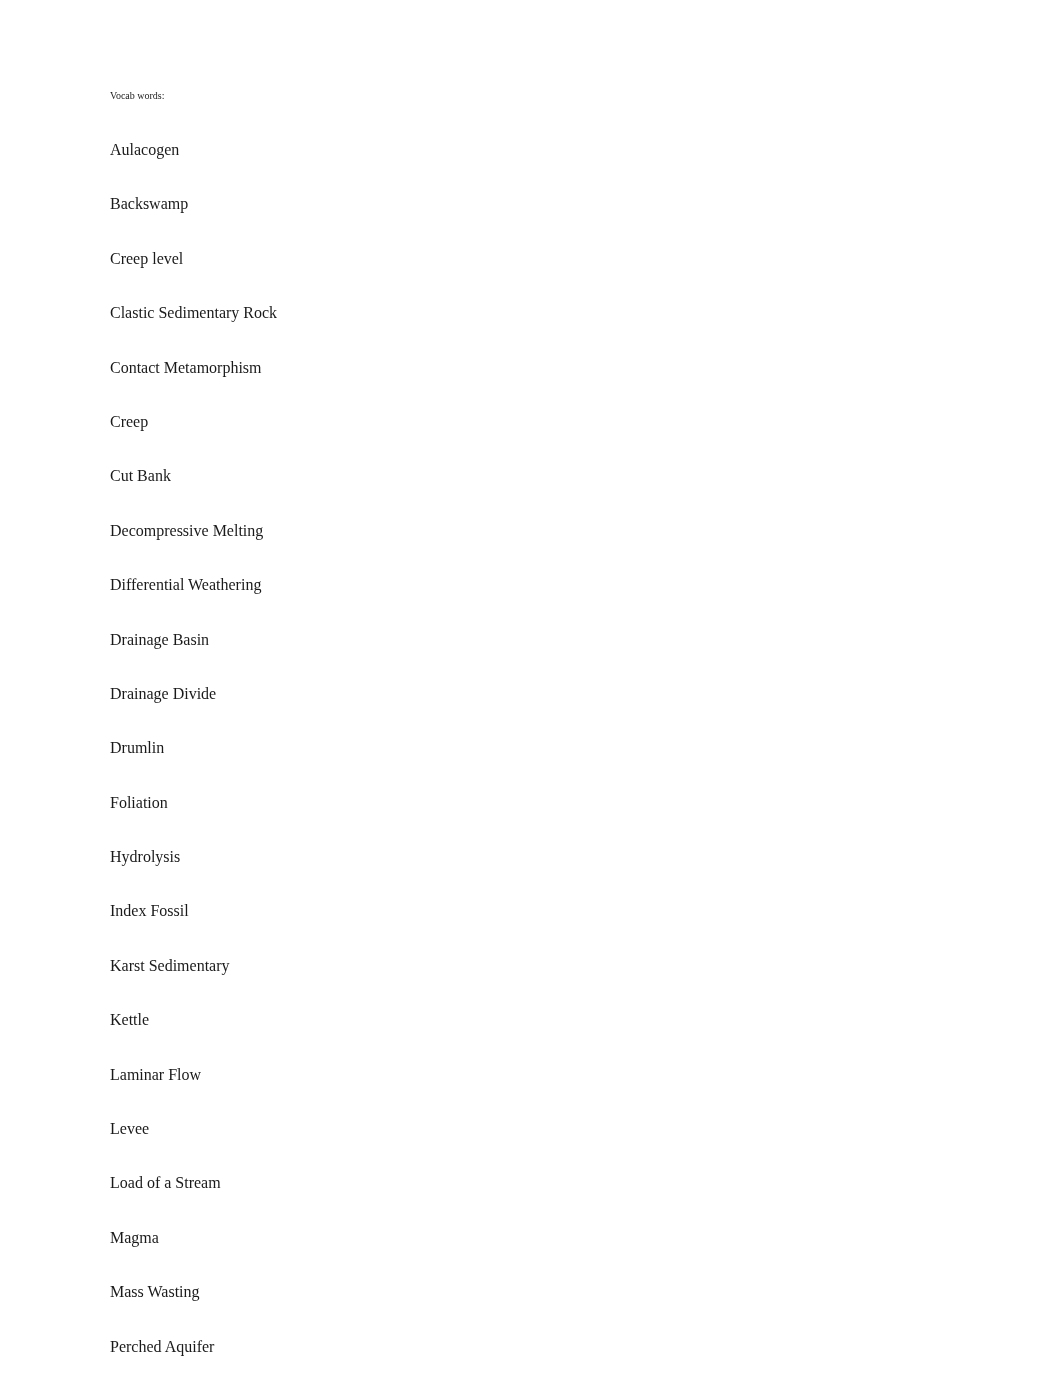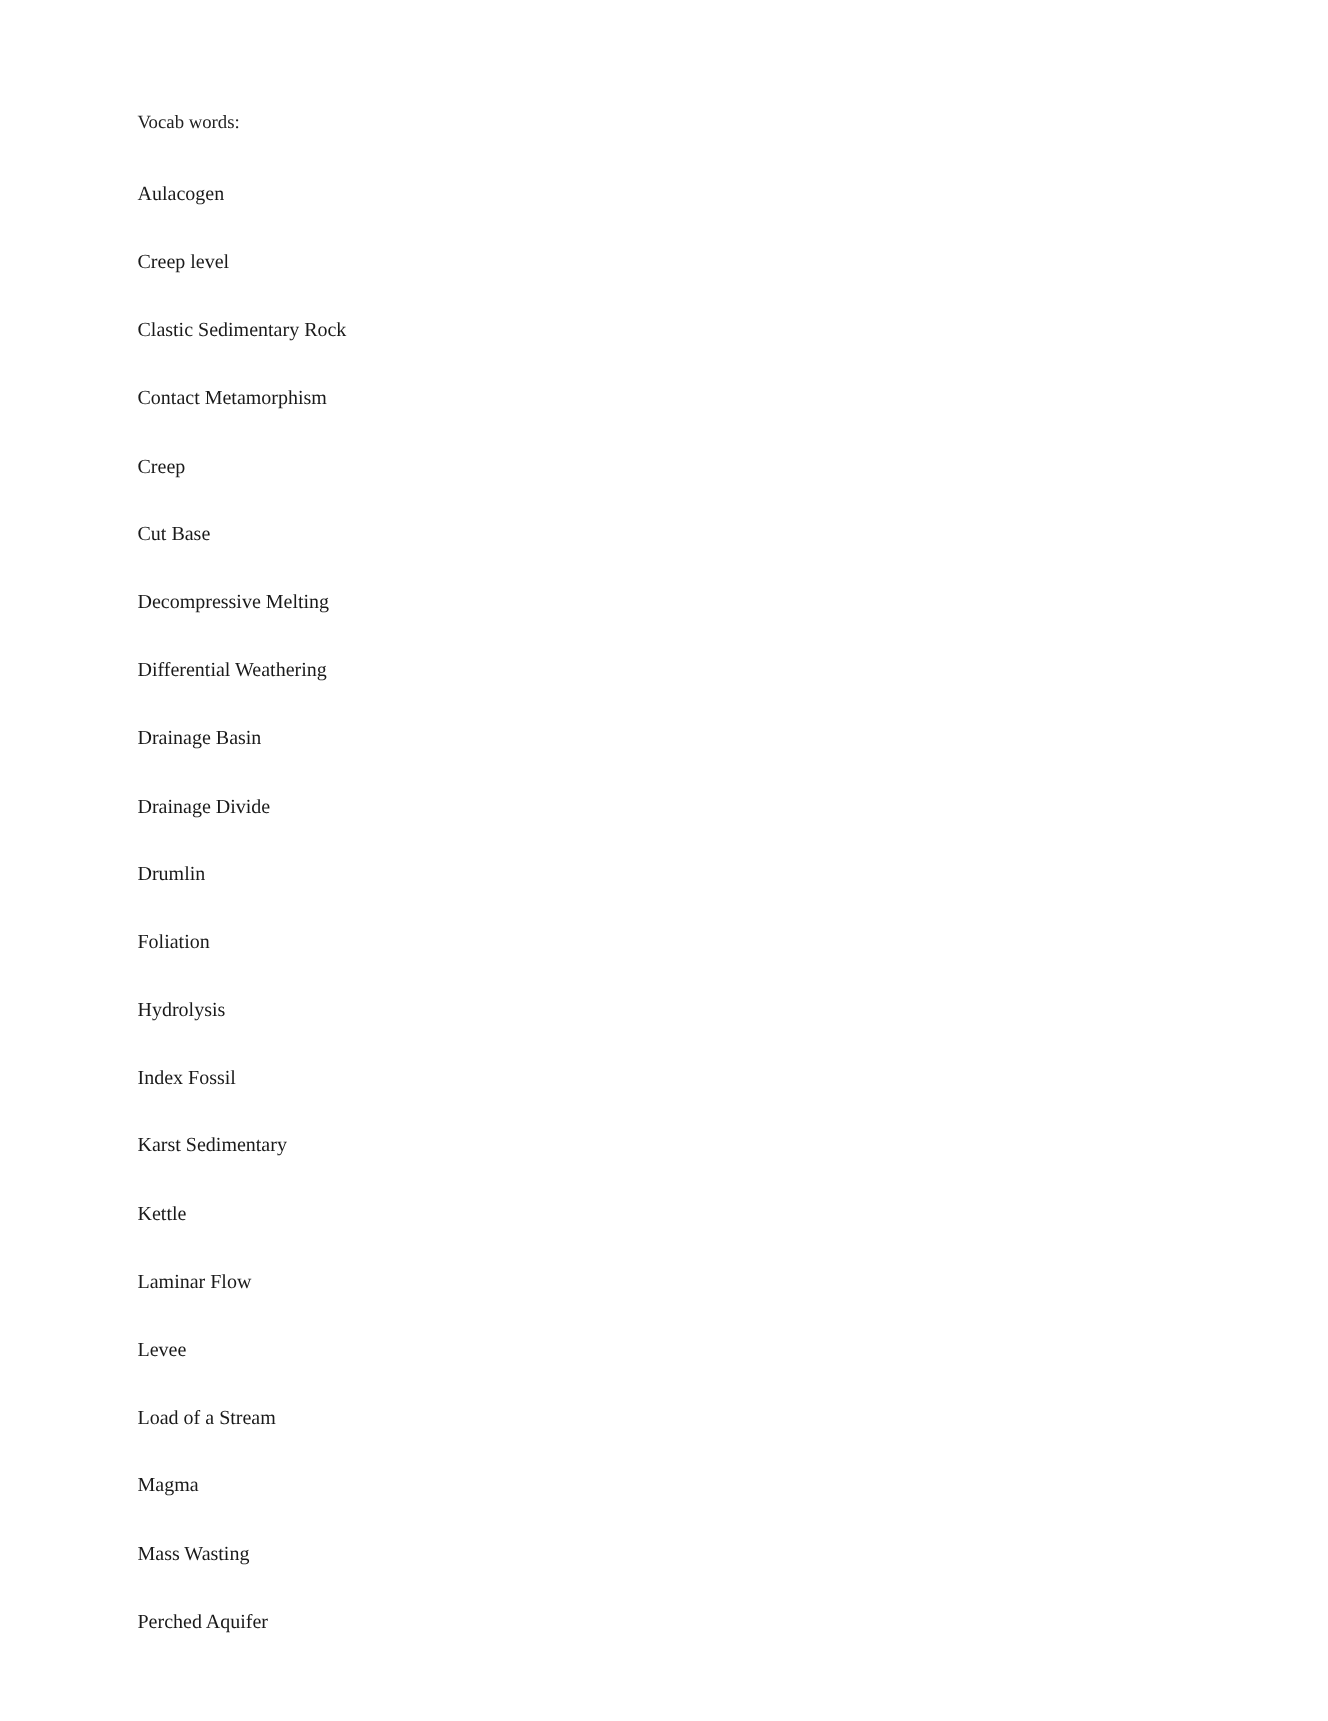--- a/index.html
+++ b/index.html
@@ -16,21 +16,21 @@
       width: 1062px;
       min-height: 1377px;
     }
 
     .page-container {
       padding: 90px 0 80px 110px;
     }
 
     .vocab-header {
       margin-bottom: 28px;
-      font-size: 15px;
+      font-size: 10px;
       color: #222;
     }
 
     .vocab-list {
       list-style: none;
       display: flex;
       flex-direction: column;
       gap: 12px;
     }
 
@@ -41,25 +41,26 @@
       line-height: 1.4;
     }
   </style>
 </head>
 <body>
 
 <div class="page-container">
   <div class="vocab-header">Vocab words:</div>
   <ul class="vocab-list">
   <li>Aulacogen</li>
+      <li>Backswamp</li>
       <li>Creep level</li>
       <li>Clastic Sedimentary Rock</li>
       <li>Contact Metamorphism</li>
       <li>Creep</li>
-      <li>Cut Base</li>
+      <li>Cut Bank</li>
       <li>Decompressive Melting</li>
       <li>Differential Weathering</li>
       <li>Drainage Basin</li>
       <li>Drainage Divide</li>
       <li>Drumlin</li>
       <li>Foliation</li>
       <li>Hydrolysis</li>
       <li>Index Fossil</li>
       <li>Karst Sedimentary</li>
       <li>Kettle</li>

